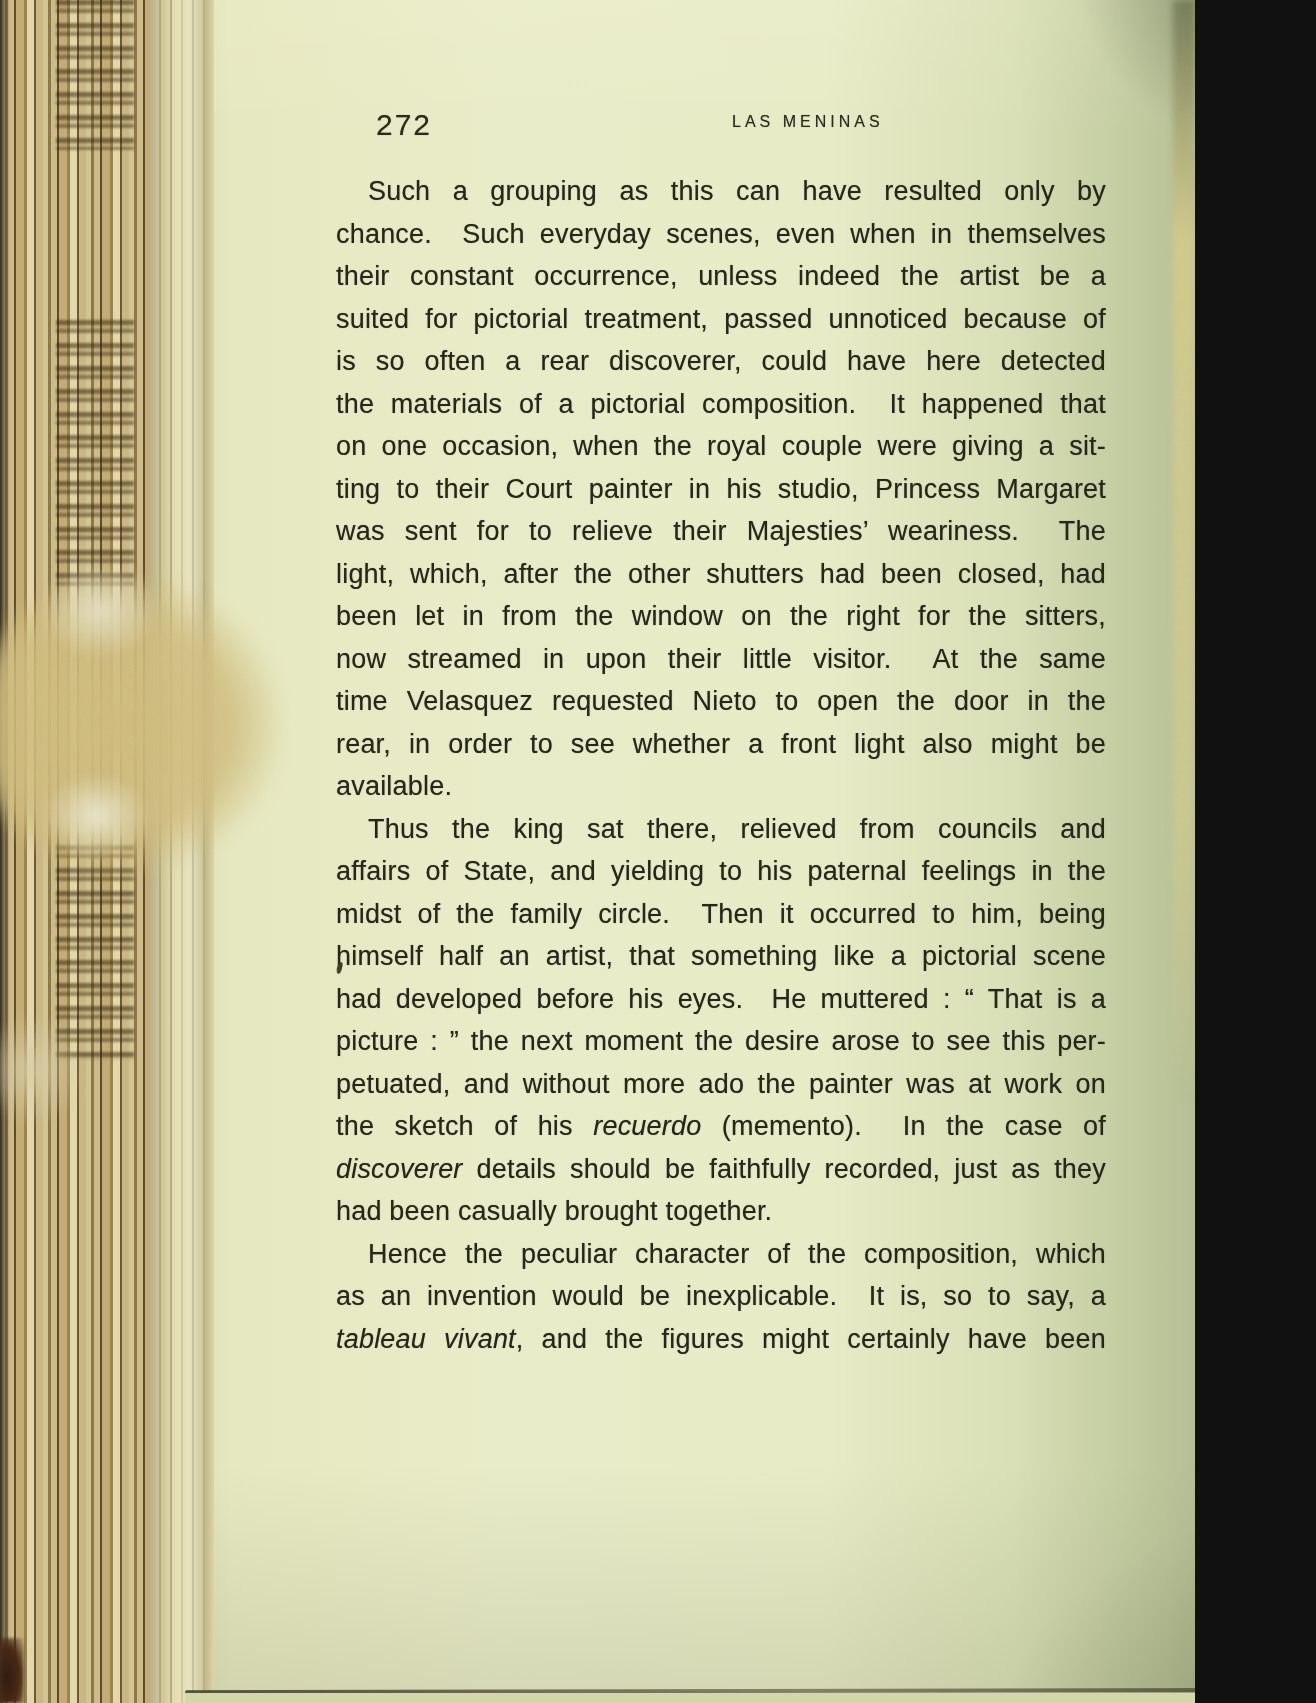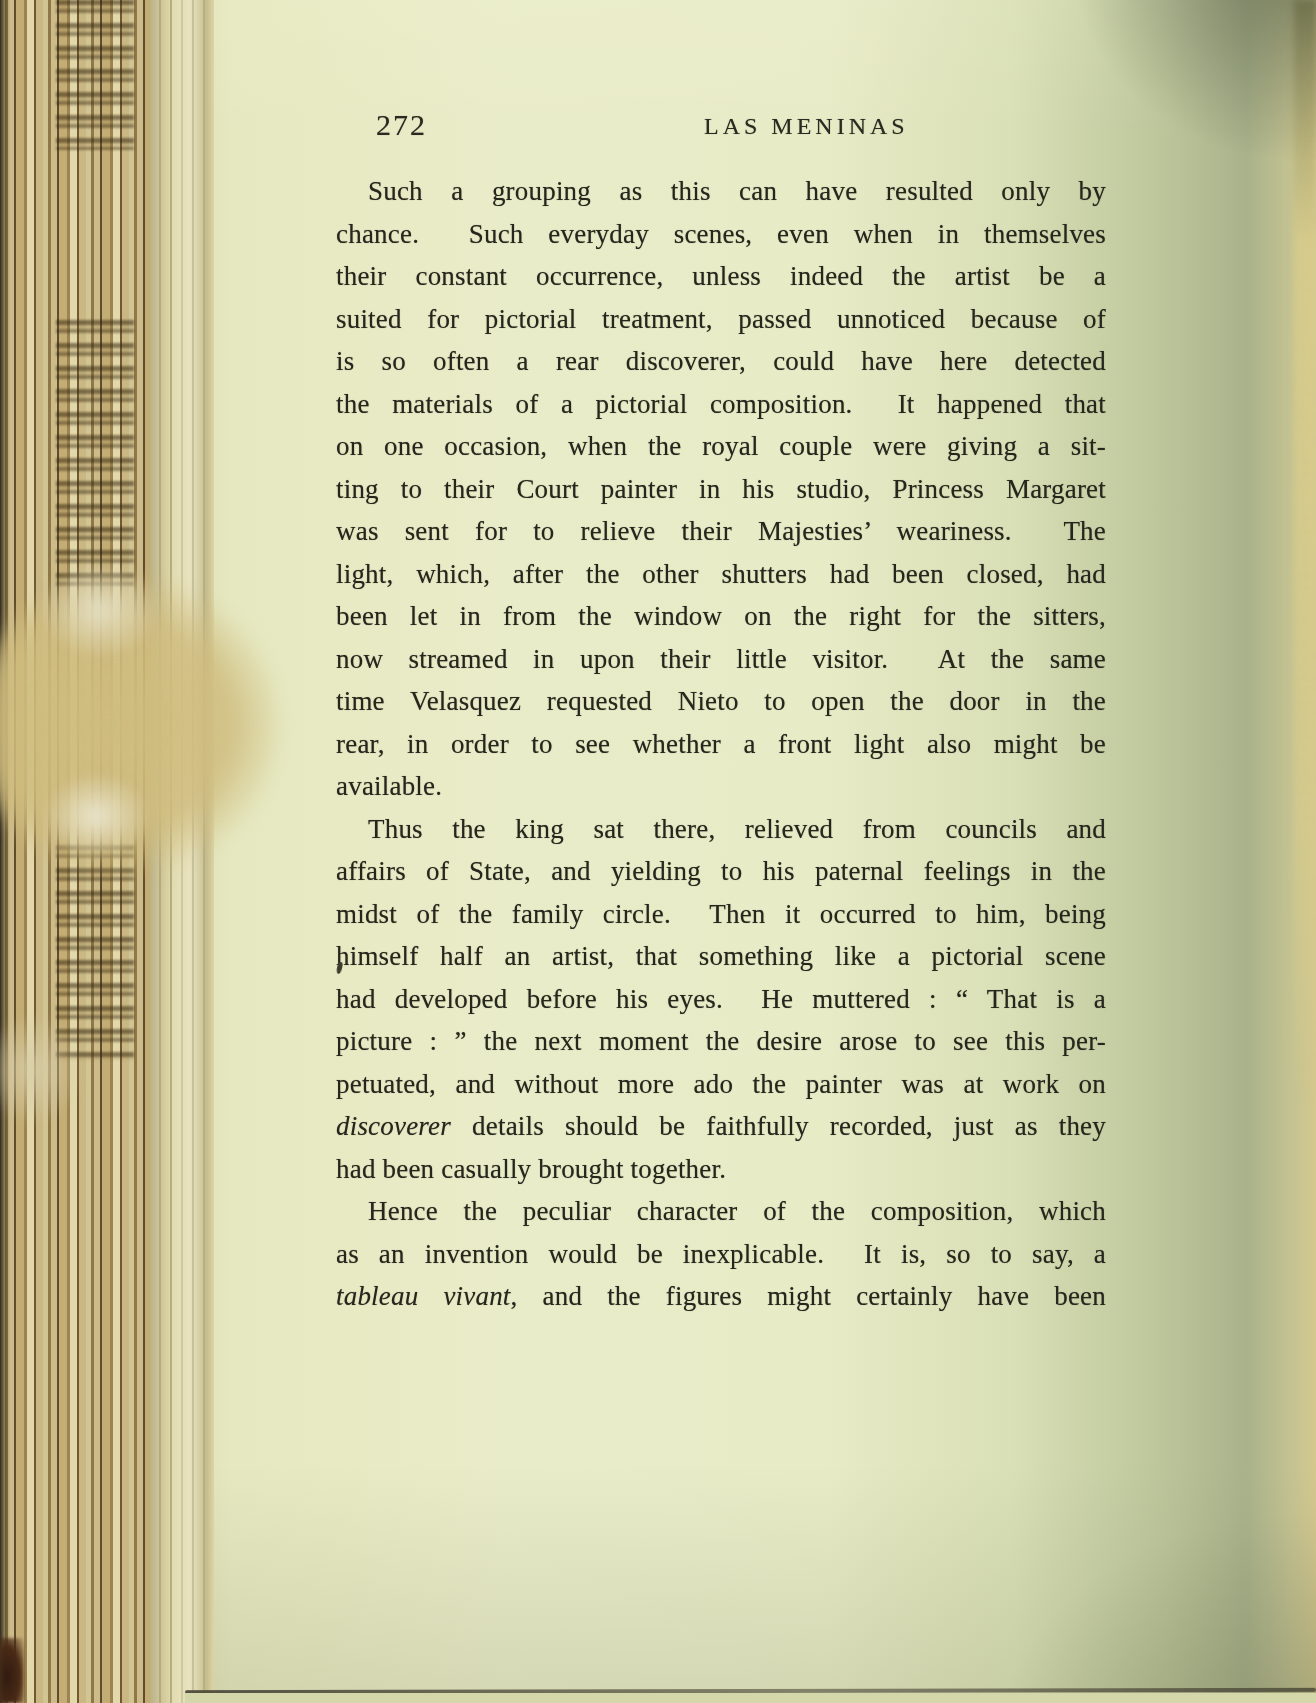--- a/index.html
+++ b/index.html
@@ -1,19 +1,19 @@
 <!DOCTYPE html>
 <html><head>
 <meta charset="utf-8">
 <style>
   html,body{margin:0;padding:0;background:#111;}
   .scan{
-    position:relative;width:1316px;height:1703px;overflow:hidden;
+    position:relative;width:1195px;height:1703px;overflow:hidden;
     background:#c4b5fd;
-    font-family:Liberation Serif, serif;
+    font-family:Liberation Sans, sans-serif;
   }
   
   .page-surface{
     position:absolute;left:150px;top:0;width:1166px;height:1703px;
     background:
       radial-gradient(ellipse 330px 280px at 99% -2%, rgba(50,60,38,0.55), rgba(50,60,38,0) 70%),
       radial-gradient(ellipse 420px 300px at 100% 102%, rgba(110,118,85,0.30), rgba(110,118,85,0) 75%),
       linear-gradient(180deg, rgba(255,255,230,0.10) 0%, rgba(0,0,0,0) 8%, rgba(0,0,0,0) 86%, rgba(115,120,85,0.18) 100%),
       linear-gradient(90deg, #d9d9ab 0%, #e6e8c0 7%, #e9ecc8 30%, #e7ebc6 58%, #d9dfb6 74%, #bcc59a 87%, #a9b28b 94%, #c5c392 98%, #d4c88e 100%);
   }
@@ -96,22 +96,22 @@
     background:#3c3c2d;border-radius:60% 40% 60% 60%;transform:rotate(12deg);
     filter:blur(0.4px);
   }
   
   .running-head{position:absolute;top:108px;left:0;width:1316px;height:44px;color:#2a2a20;}
   .page-number{
     position:absolute;left:376px;top:0;
     font-size:30px;letter-spacing:2px;text-shadow:0 0 1px rgba(42,42,32,0.45);
   }
   .header-title{
-    position:absolute;left:704px;top:5px;
-    font-size:24px;letter-spacing:4px;text-shadow:0 0 1px rgba(42,42,32,0.45);
+    position:absolute;left:732px;top:5px;
+    font-size:16px;letter-spacing:4px;text-shadow:0 0 1px rgba(42,42,32,0.45);
   }
   .text-block{
     position:absolute;left:336px;top:170px;width:770px;color:#26261c;
   }
   .line{
     height:42.5px;line-height:42.5px;font-size:27px;
     text-align:justify;text-align-last:justify;
     overflow:hidden;letter-spacing:0.2px;
     text-shadow:0 0 1px rgba(38,38,28,0.45);
   }
@@ -159,20 +159,21 @@
       <div class="line"><span>time Velasquez requested Nieto to open the door in the</span></div>
       <div class="line"><span>rear, in order to see whether a front light also might be</span></div>
       <div class="line noj"><span>available.</span></div>
       <div class="line indent"><span>Thus the king sat there, relieved from councils and</span></div>
       <div class="line"><span>affairs of State, and yielding to his paternal feelings in the</span></div>
       <div class="line"><span>midst of the family circle.&nbsp; Then it occurred to him, being</span></div>
       <div class="line"><span>himself half an artist, that something like a pictorial scene</span></div>
       <div class="line"><span>had developed before his eyes.&nbsp; He muttered : “ That is a</span></div>
       <div class="line"><span>picture : ” the next moment the desire arose to see this per-</span></div>
       <div class="line"><span>petuated, and without more ado the painter was at work on</span></div>
+      <div class="line"><span>the sketch of his </span><i>recuerdo</i><span> (memento).&nbsp; In the case of</span></div>
       <div class="line"><span></span><i>discoverer</i><span> details should be faithfully recorded, just as they</span></div>
       <div class="line noj"><span>had been casually brought together.</span></div>
       <div class="line indent"><span>Hence the peculiar character of the composition, which</span></div>
       <div class="line"><span>as an invention would be inexplicable.&nbsp; It is, so to say, a</span></div>
       <div class="line"><span></span><i>tableau vivant</i><span>, and the figures might certainly have been</span></div>
     </div>
 
   <div class="ink-speck"></div>
   <div class="bottom-edge-line"></div>
   <div class="below-line-strip"></div>

